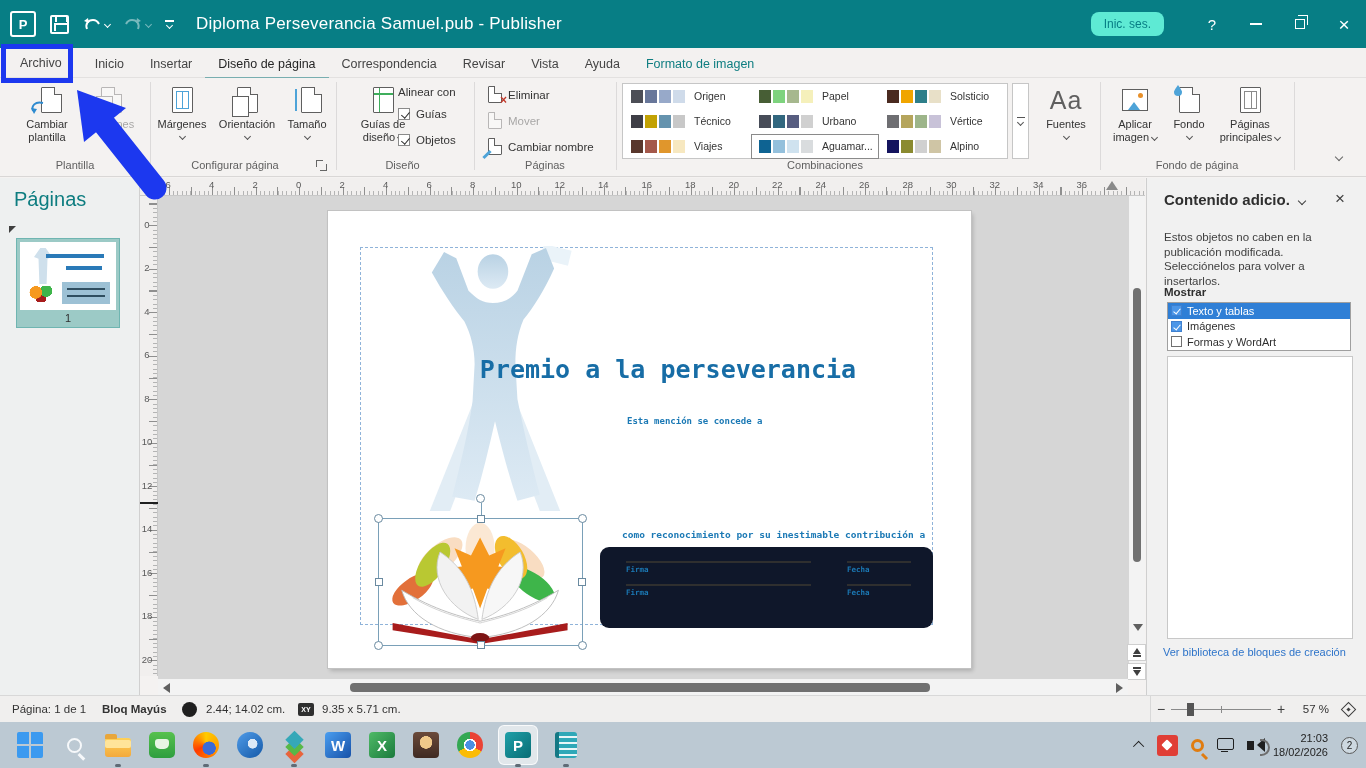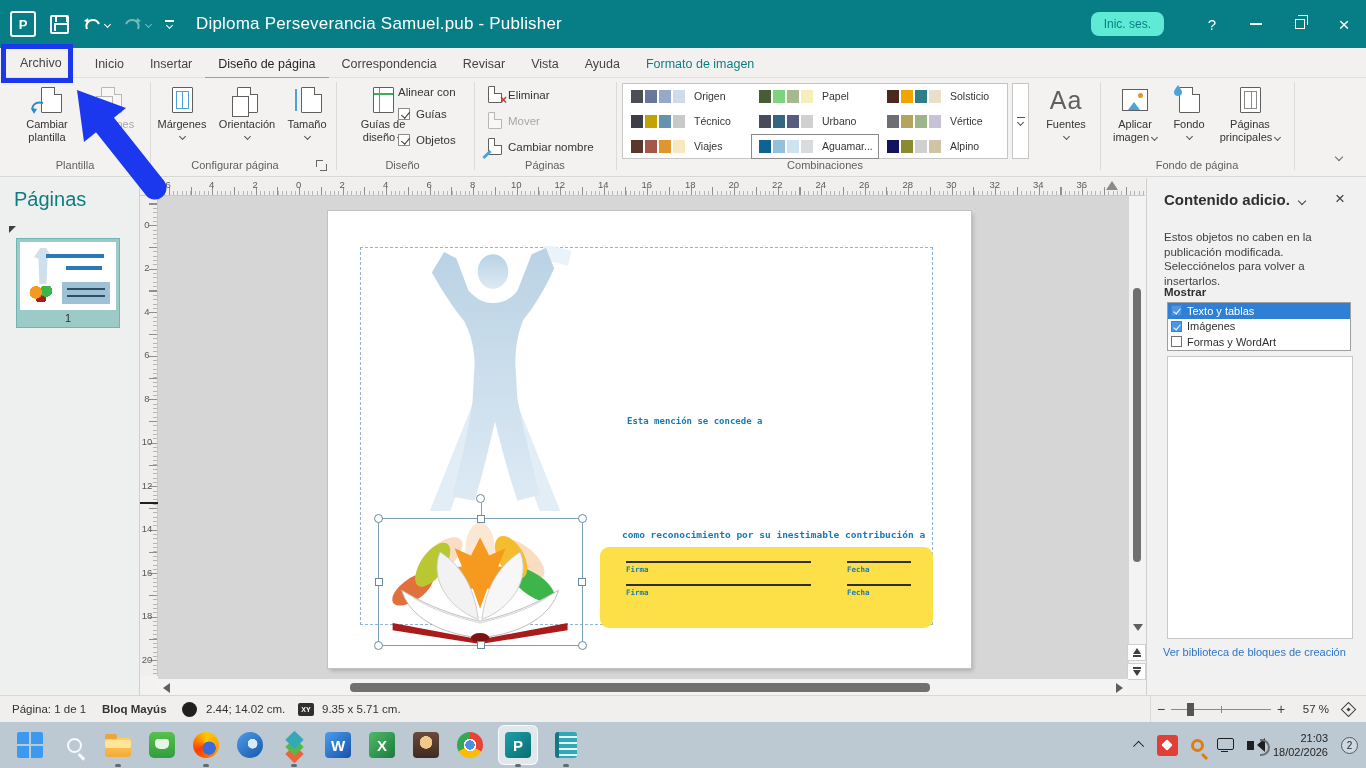--- a/index.html
+++ b/index.html
@@ -103,21 +103,21 @@
   .hruler-end{position:absolute;left:1106px;top:181px;width:0;height:0;border-bottom:9px solid #8a8a8a;border-left:6px solid transparent;border-right:6px solid transparent}
 
   
   .canvas{position:absolute;left:158px;top:196px;width:970px;height:482px;background:#d6d6d6;overflow:hidden}
   .page{position:absolute;left:170px;top:15px;width:643px;height:457px;background:#fff;box-shadow:0 0 0 1px #c2c2c2,2px 3px 4px rgba(0,0,0,.18)}
   .margins{position:absolute;left:32px;top:36px;width:573px;height:378px;border:1px dashed #8fb3d9}
   .doc-title{position:absolute;left:120px;top:144px;width:440px;text-align:center;font-family:"DejaVu Sans Mono",monospace;font-weight:bold;font-size:25px;color:#176da6;white-space:nowrap}
   .doc-sub{position:absolute;left:299px;top:205px;font-family:"DejaVu Sans Mono",monospace;font-weight:bold;font-size:9px;color:#1b79b5}
   .doc-name{position:absolute;left:320px;top:220px;font-family:"DejaVu Sans Mono",monospace;font-weight:bold;font-size:17.5px;color:#1c7fc0;white-space:nowrap}
   .doc-body{position:absolute;left:294px;top:318px;font-family:"DejaVu Sans Mono",monospace;font-weight:bold;font-size:9.5px;color:#1b79b5;white-space:nowrap}
-  .sigbox{position:absolute;left:272px;top:336px;width:333px;height:81px;background:#fde047;border-radius:9px;padding:14px 20px 0 26px}
+  .sigbox{position:absolute;left:272px;top:336px;width:333px;height:81px;background:#0f172a;border-radius:9px;padding:14px 20px 0 26px}
   .sig-row{display:flex;gap:36px;margin-bottom:10px}
   .sig-cell{display:flex;flex-direction:column}
   .sig-cell.long{width:185px}
   .sig-cell.short{width:64px}
   .sig-line{height:2px;background:#2f2f2f}
   .sig-label{font-family:"DejaVu Sans Mono",monospace;font-size:7.5px;font-weight:bold;color:#1b79b5;margin-top:2px}
   
   .sel-frame{position:absolute;left:50px;top:307px;width:205px;height:128px;border:1px solid #7aa0b8}
   .handle{position:absolute;background:#fff;border:1px solid #6a8aa0}
   .handle.c{width:9px;height:9px;border-radius:50%}
@@ -561,20 +561,21 @@
               <stop offset="1" stop-color="#ddeaf4"></stop>
           </linearGradient>
         </defs>
         <polygon points="70,150 88,150 46,260 26,260" fill="#e2edf5"></polygon>
         <polygon points="92,150 110,150 154,260 134,260" fill="#e2edf5"></polygon>
         <rect x="138" y="-2" width="28" height="15" fill="#eaf3f9" transform="rotate(14 138 -2)"></rect>
         <ellipse cx="88" cy="25" rx="15" ry="17" fill="url(#silg)"></ellipse>
         <path d="M28 26 L40 6 L52 12 L64 44 C72 52 78 56 88 56 C98 56 106 52 112 44 L126 8 L140 2 L148 22 C138 44 128 60 118 72 C112 86 110 100 110 116 L112 150 C118 180 126 214 134 244 L112 250 C102 220 96 196 90 172 C84 198 78 224 70 250 L48 246 C56 214 64 182 68 152 L70 116 C70 100 66 86 60 74 C50 62 38 44 28 26 Z" fill="url(#silg)"></path>
       </svg>
 
+      <div class="doc-title">Premio a la perseverancia</div>
       <div class="doc-sub">Esta mención se concede a</div>
       <div class="doc-body">como reconocimiento por su inestimable contribución a</div>
 
       <div class="sigbox">
         <div>
             <div class="sig-row">
             <div class="sig-cell long">
                 <div class="sig-line"></div>
                 <span class="sig-label">Firma</span>
               </div>

